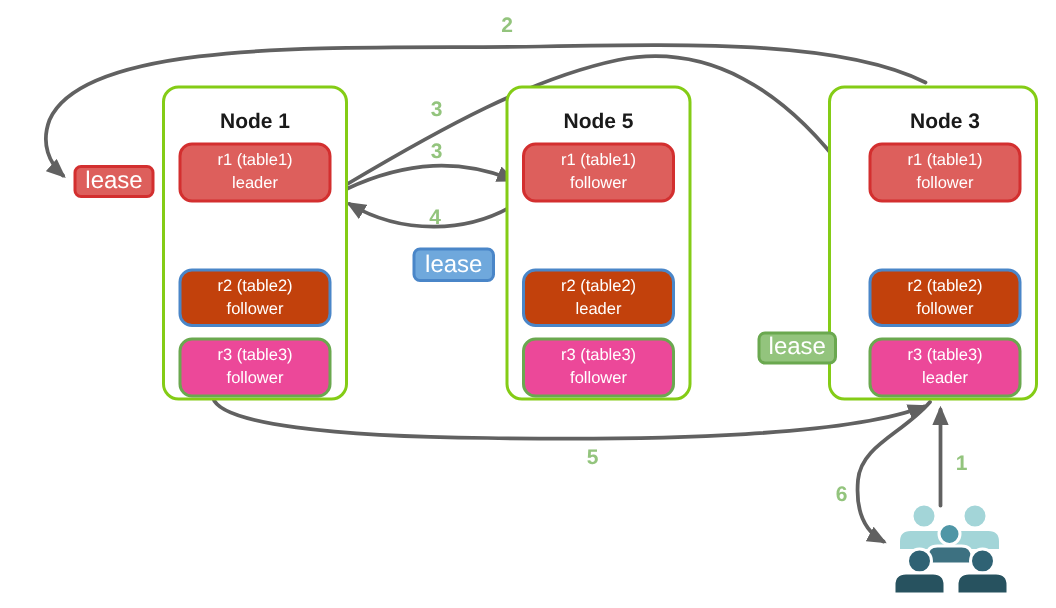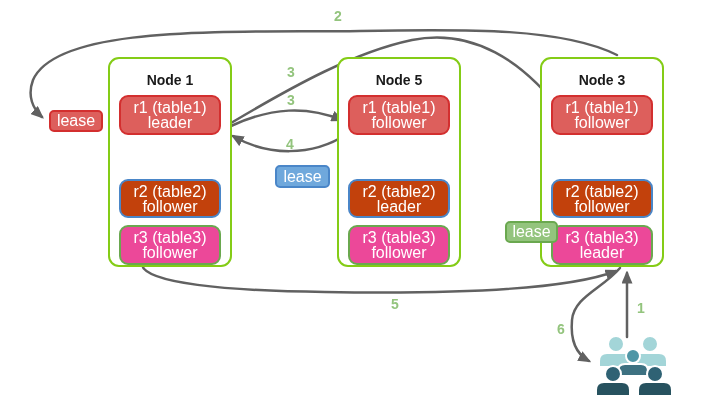--- a/index.html
+++ b/index.html
@@ -10,21 +10,21 @@
   #arrow-layer{position:absolute;left:0;top:0;width:704px;height:405px;}
   .node{
     position:absolute;width:120px;height:206px;background:#ffffff;
     border:2px solid #84cc16;border-radius:11px;display:flex;flex-direction:column;
     align-items:center;box-sizing:content-box;
   }
   .node-title{margin-top:13px;height:20px;font-size:14px;font-weight:bold;color:#1a1a1a;}
   .replica{
     width:98px;height:45px;border-radius:9px;border:2px solid;
     display:flex;flex-direction:column;align-items:center;justify-content:center;
-    color:#ffffff;font-size:16px;line-height:15px;margin-top:7px;text-align:center;
+    color:#ffffff;font-size:11px;line-height:15px;margin-top:7px;text-align:center;
   }
   .replica.red{background:#dd5f5c;border-color:#d32f2f;}
   .replica.blue{background:#c2410c;border-color:#4a86c8;margin-top:44px;}
   .replica.green{background:#ec4899;border-color:#6aa84f;}
   .lease{
     position:absolute;border-radius:5px;border:2px solid;color:#ffffff;font-size:16px;
     display:flex;align-items:center;justify-content:center;box-sizing:border-box;
   }
   .lease.red{background:#dd5f5c;border-color:#d32f2f;left:49px;top:110px;width:54px;height:22px;}
   .lease.blue{background:#6fa8dc;border-color:#4a86c8;left:275px;top:165px;width:55px;height:23px;}
@@ -99,21 +99,21 @@
     <div class="replica blue">
       <span>r2 (table2)</span>
       <span>leader</span>
     </div>
     <div class="replica green">
       <span>r3 (table3)</span>
       <span>follower</span>
     </div>
   </div>
 
-  <div class="node" style="left:540px;top:57px;">
+  <div class="node" style="left:552px;top:57px;padding-left:16px;">
     <div class="node-title">Node 3</div>
     <div class="replica red">
       <span>r1 (table1)</span>
       <span>follower</span>
     </div>
     <div class="replica blue">
       <span>r2 (table2)</span>
       <span>follower</span>
     </div>
     <div class="replica green">

